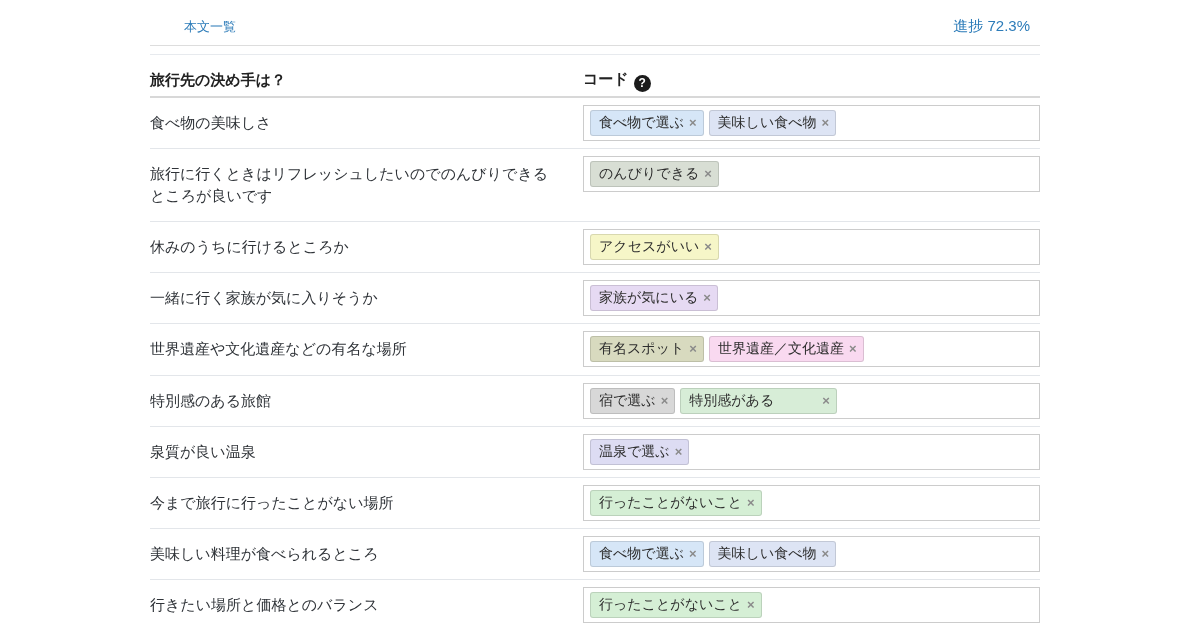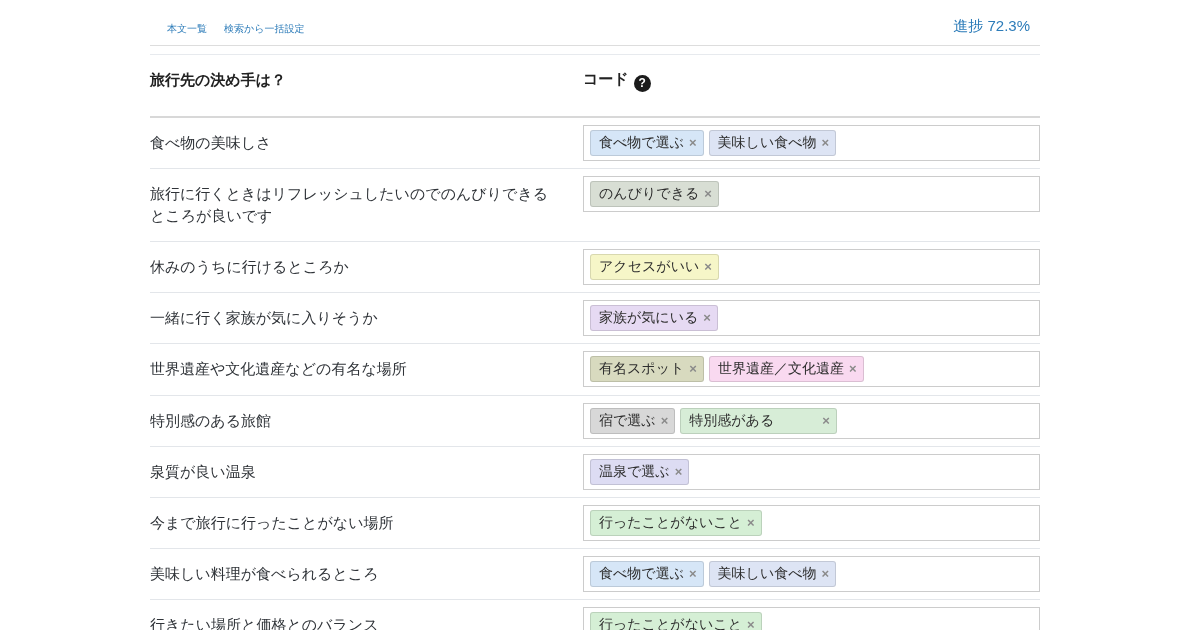--- a/index.html
+++ b/index.html
@@ -14,30 +14,30 @@
   }
   .page{padding:8px 160px 0 150px;}
   
   .nav{display:flex;align-items:flex-end;border-bottom:1px solid var(--border);position:relative;}
   .tab-active{
     display:inline-block;padding:9px 16px;font-size:15px;color:#33383d;background:#fff;
     border:1px solid var(--border);border-bottom:1px solid #fff;border-radius:4px 4px 0 0;
     margin-bottom:-1px;cursor:default;
   }
   .tab-link{
-    display:inline-block;padding:9px 0;margin-left:17px;font-size:10px;
+    display:inline-block;padding:9px 0;margin-left:34px;font-size:13px;
     color:var(--accent);text-decoration:none;cursor:pointer;font-family:Liberation Mono, monospace;
   }
   .nav-spacer{flex:1;}
   .progress{font-size:15px;color:var(--accent);padding:9px 10px 9px 0;}
   
   table{width:100%;border-collapse:collapse;margin-top:8px;border-top:1px solid #e7eaee;}
   th{
     text-align:left;font-size:15px;font-weight:bold;color:#222;
-    padding:15px 0 24px;border-bottom:2px solid #d8d8d8;vertical-align:middle;
+    padding:15px 0 4px;border-bottom:2px solid #d8d8d8;vertical-align:middle;
   }
   th.code-col{width:457px;}
   .help-badge{
     display:inline-flex;align-items:center;justify-content:center;
     width:17px;height:17px;border-radius:50%;background:var(--badge-bg);color:var(--badge-fg);
     font-size:12px;font-weight:bold;margin-left:5px;vertical-align:-3px;cursor:pointer;
   }
   td{border-bottom:1px solid var(--row-border);vertical-align:top;}
   td.answer-cell{padding:14px 24px 14px 0;font-size:15px;line-height:1.48;color:#2f3338;}
   td.code-cell{padding:7px 0;}
@@ -53,21 +53,20 @@
   }
   .tag-x{color:var(--tag-x);font-size:13px;font-weight:bold;cursor:pointer;line-height:1;}
 </style>
 </head>
 <body>
 
 <div class="page">
 
   <div class="nav">
     <a class="tab-link">本文一覧</a>
-    <a class="tab-link">検索から一括設定</a>
     <div class="nav-spacer"></div>
     <div class="progress">進捗 72.3%</div>
   </div>
 
   <table>
     <thead>
       <tr>
         <th>旅行先の決め手は？</th>
         <th class="code-col">
           <span>コード</span><span class="help-badge">?</span>

